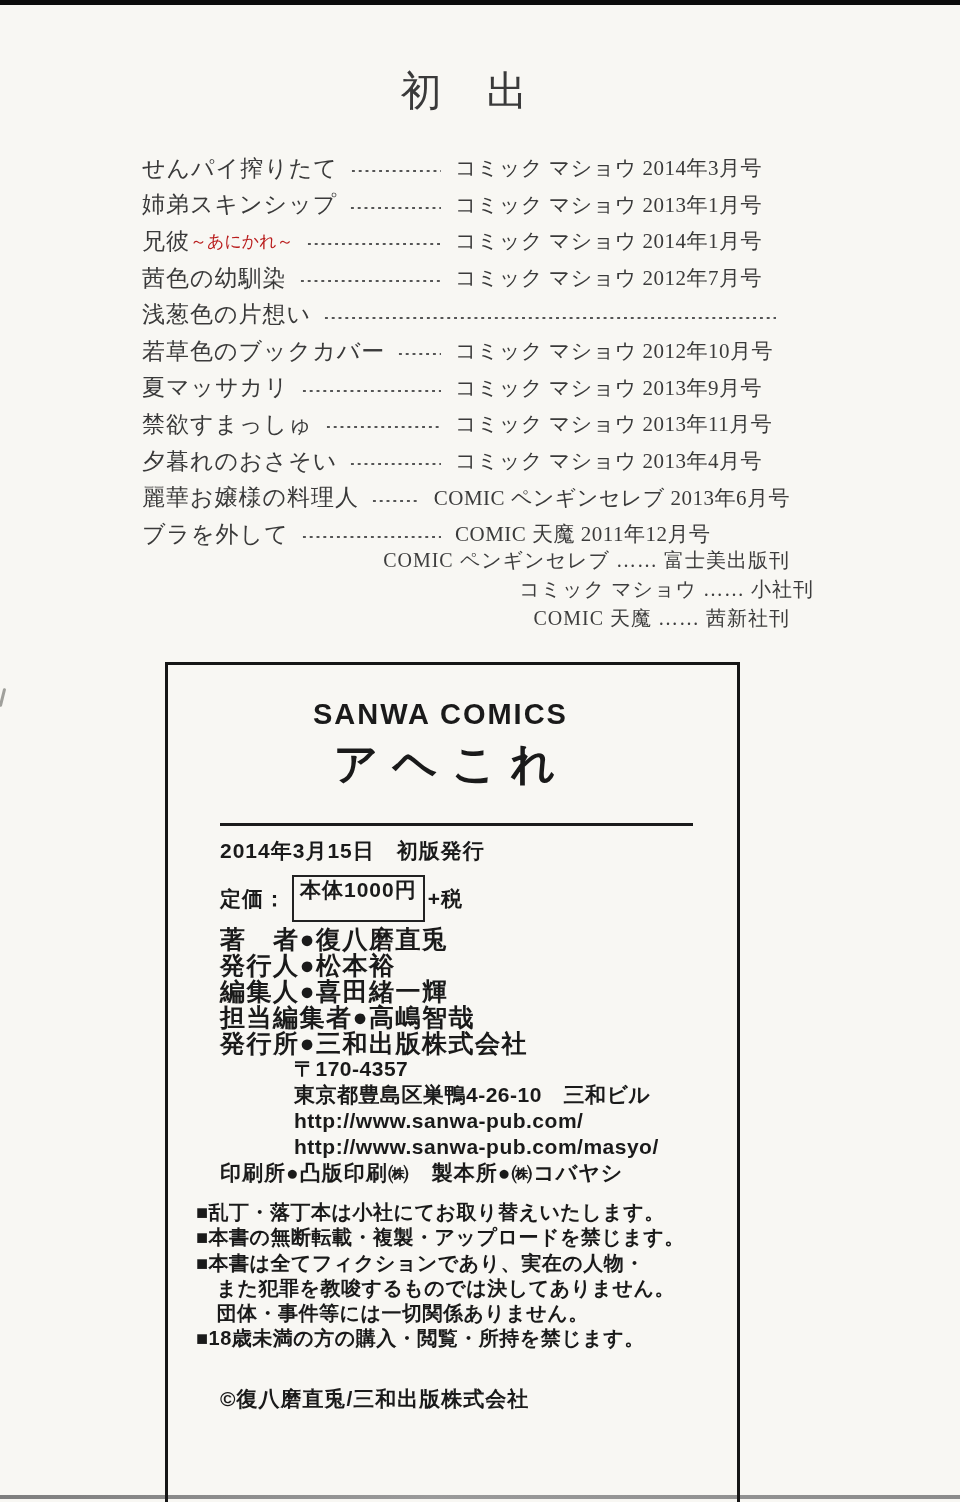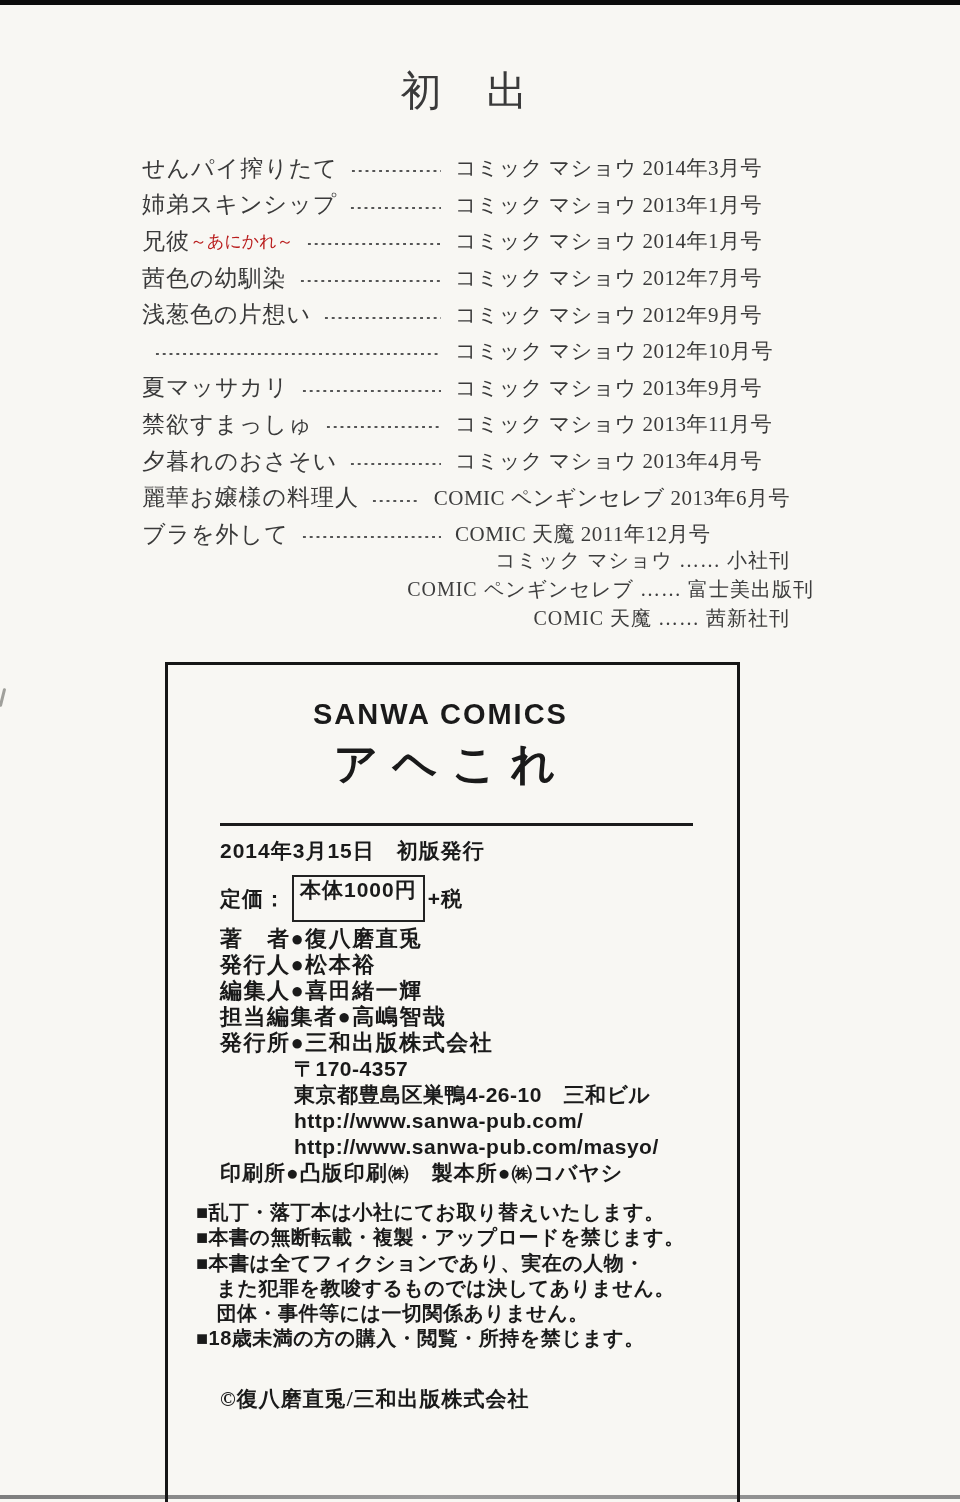--- a/index.html
+++ b/index.html
@@ -52,27 +52,27 @@
   .brand{text-align:center;font-size:29px;font-weight:bold;letter-spacing:2px;line-height:34px;
     font-family:"Liberation Sans","DejaVu Sans",sans-serif;margin:0 28px 0 -20px;}
   .book-title{text-align:center;font-size:44px;font-weight:bold;letter-spacing:14px;line-height:56px;
     margin:6px 16px 0 -10px;font-family:"Liberation Serif","DejaVu Serif",serif;}
   .title-rule{height:3px;background:#1b1b1b;width:473px;margin-top:30px;}
   .edition{margin-top:12px;font-size:21px;line-height:25px;letter-spacing:1px;font-weight:bold;}
   .price-row{margin-top:12px;display:flex;align-items:center;font-size:21px;font-weight:bold;
     line-height:24px;letter-spacing:1px;}
   .price-box{border:2px solid #222;padding:1px 6px 18px;margin:0 3px 0 6px;display:inline-block;}
   .credits{margin-top:4px;}
-  .credit-line{font-size:22px;line-height:26px;letter-spacing:1.5px;font-weight:bold;white-space:nowrap;}
+  .credit-line{font-size:25px;line-height:26px;letter-spacing:1.5px;font-weight:bold;white-space:nowrap;}
   .address{margin-left:74px;}
   .address-line{font-size:21px;line-height:26px;letter-spacing:.5px;font-weight:bold;white-space:nowrap;}
   .printer-line{font-size:21px;line-height:26px;letter-spacing:1px;font-weight:bold;white-space:nowrap;}
   .notices{margin-top:14px;margin-left:-24px;}
   .notice-line{font-size:20px;line-height:25.3px;letter-spacing:.5px;font-weight:bold;white-space:nowrap;}
-  .copyright-line{margin-top:34px;font-size:21px;line-height:26px;letter-spacing:1px;font-weight:bold;font-family:Liberation Serif, serif;}
+  .copyright-line{margin-top:34px;font-size:21px;line-height:26px;letter-spacing:1px;font-weight:bold;}
 </style>
 </head>
 <body>
 
 <div id="page">
 
   <div class="top-edge"></div>
   <div class="bottom-edge"></div>
   <div class="artifact"></div>
 
@@ -100,23 +100,23 @@
     <div class="row">
       <span class="story-title">茜色の幼馴染</span>
       <span class="story-title-small"></span>
       <span class="leader"></span>
       <span class="mag">コミック マショウ 2012年7月号</span>
     </div>
     <div class="row">
       <span class="story-title">浅葱色の片想い</span>
       <span class="story-title-small"></span>
       <span class="leader"></span>
-      <span class="mag">コミック マショウ 2012年9月号</span>
     </div>
     <div class="row">
+      <span class="story-title">若草色のブックカバー</span>
       <span class="story-title-small"></span>
       <span class="leader"></span>
       <span class="mag">コミック マショウ 2012年10月号</span>
     </div>
     <div class="row">
       <span class="story-title">夏マッサカリ</span>
       <span class="story-title-small"></span>
       <span class="leader"></span>
       <span class="mag">コミック マショウ 2013年9月号</span>
     </div>
@@ -140,22 +140,22 @@
     </div>
     <div class="row">
       <span class="story-title">ブラを外して</span>
       <span class="story-title-small"></span>
       <span class="leader"></span>
       <span class="mag">COMIC 天魔 2011年12月号</span>
     </div>
   </div>
 
   <div class="pub-notes">
+    <div class="pub-note">COMIC ペンギンセレブ …… 富士美出版刊</div>
     <div class="pub-note">コミック マショウ …… 小社刊</div>
-    <div class="pub-note">COMIC ペンギンセレブ …… 富士美出版刊</div>
     <div class="pub-note">COMIC 天魔 …… 茜新社刊</div>
   </div>
 
   <div class="colophon">
     <div class="brand">SANWA COMICS</div>
     <div class="book-title">アヘこれ</div>
     <div class="title-rule"></div>
     <div class="edition">2014年3月15日　初版発行</div>
 
     <div class="price-row">

